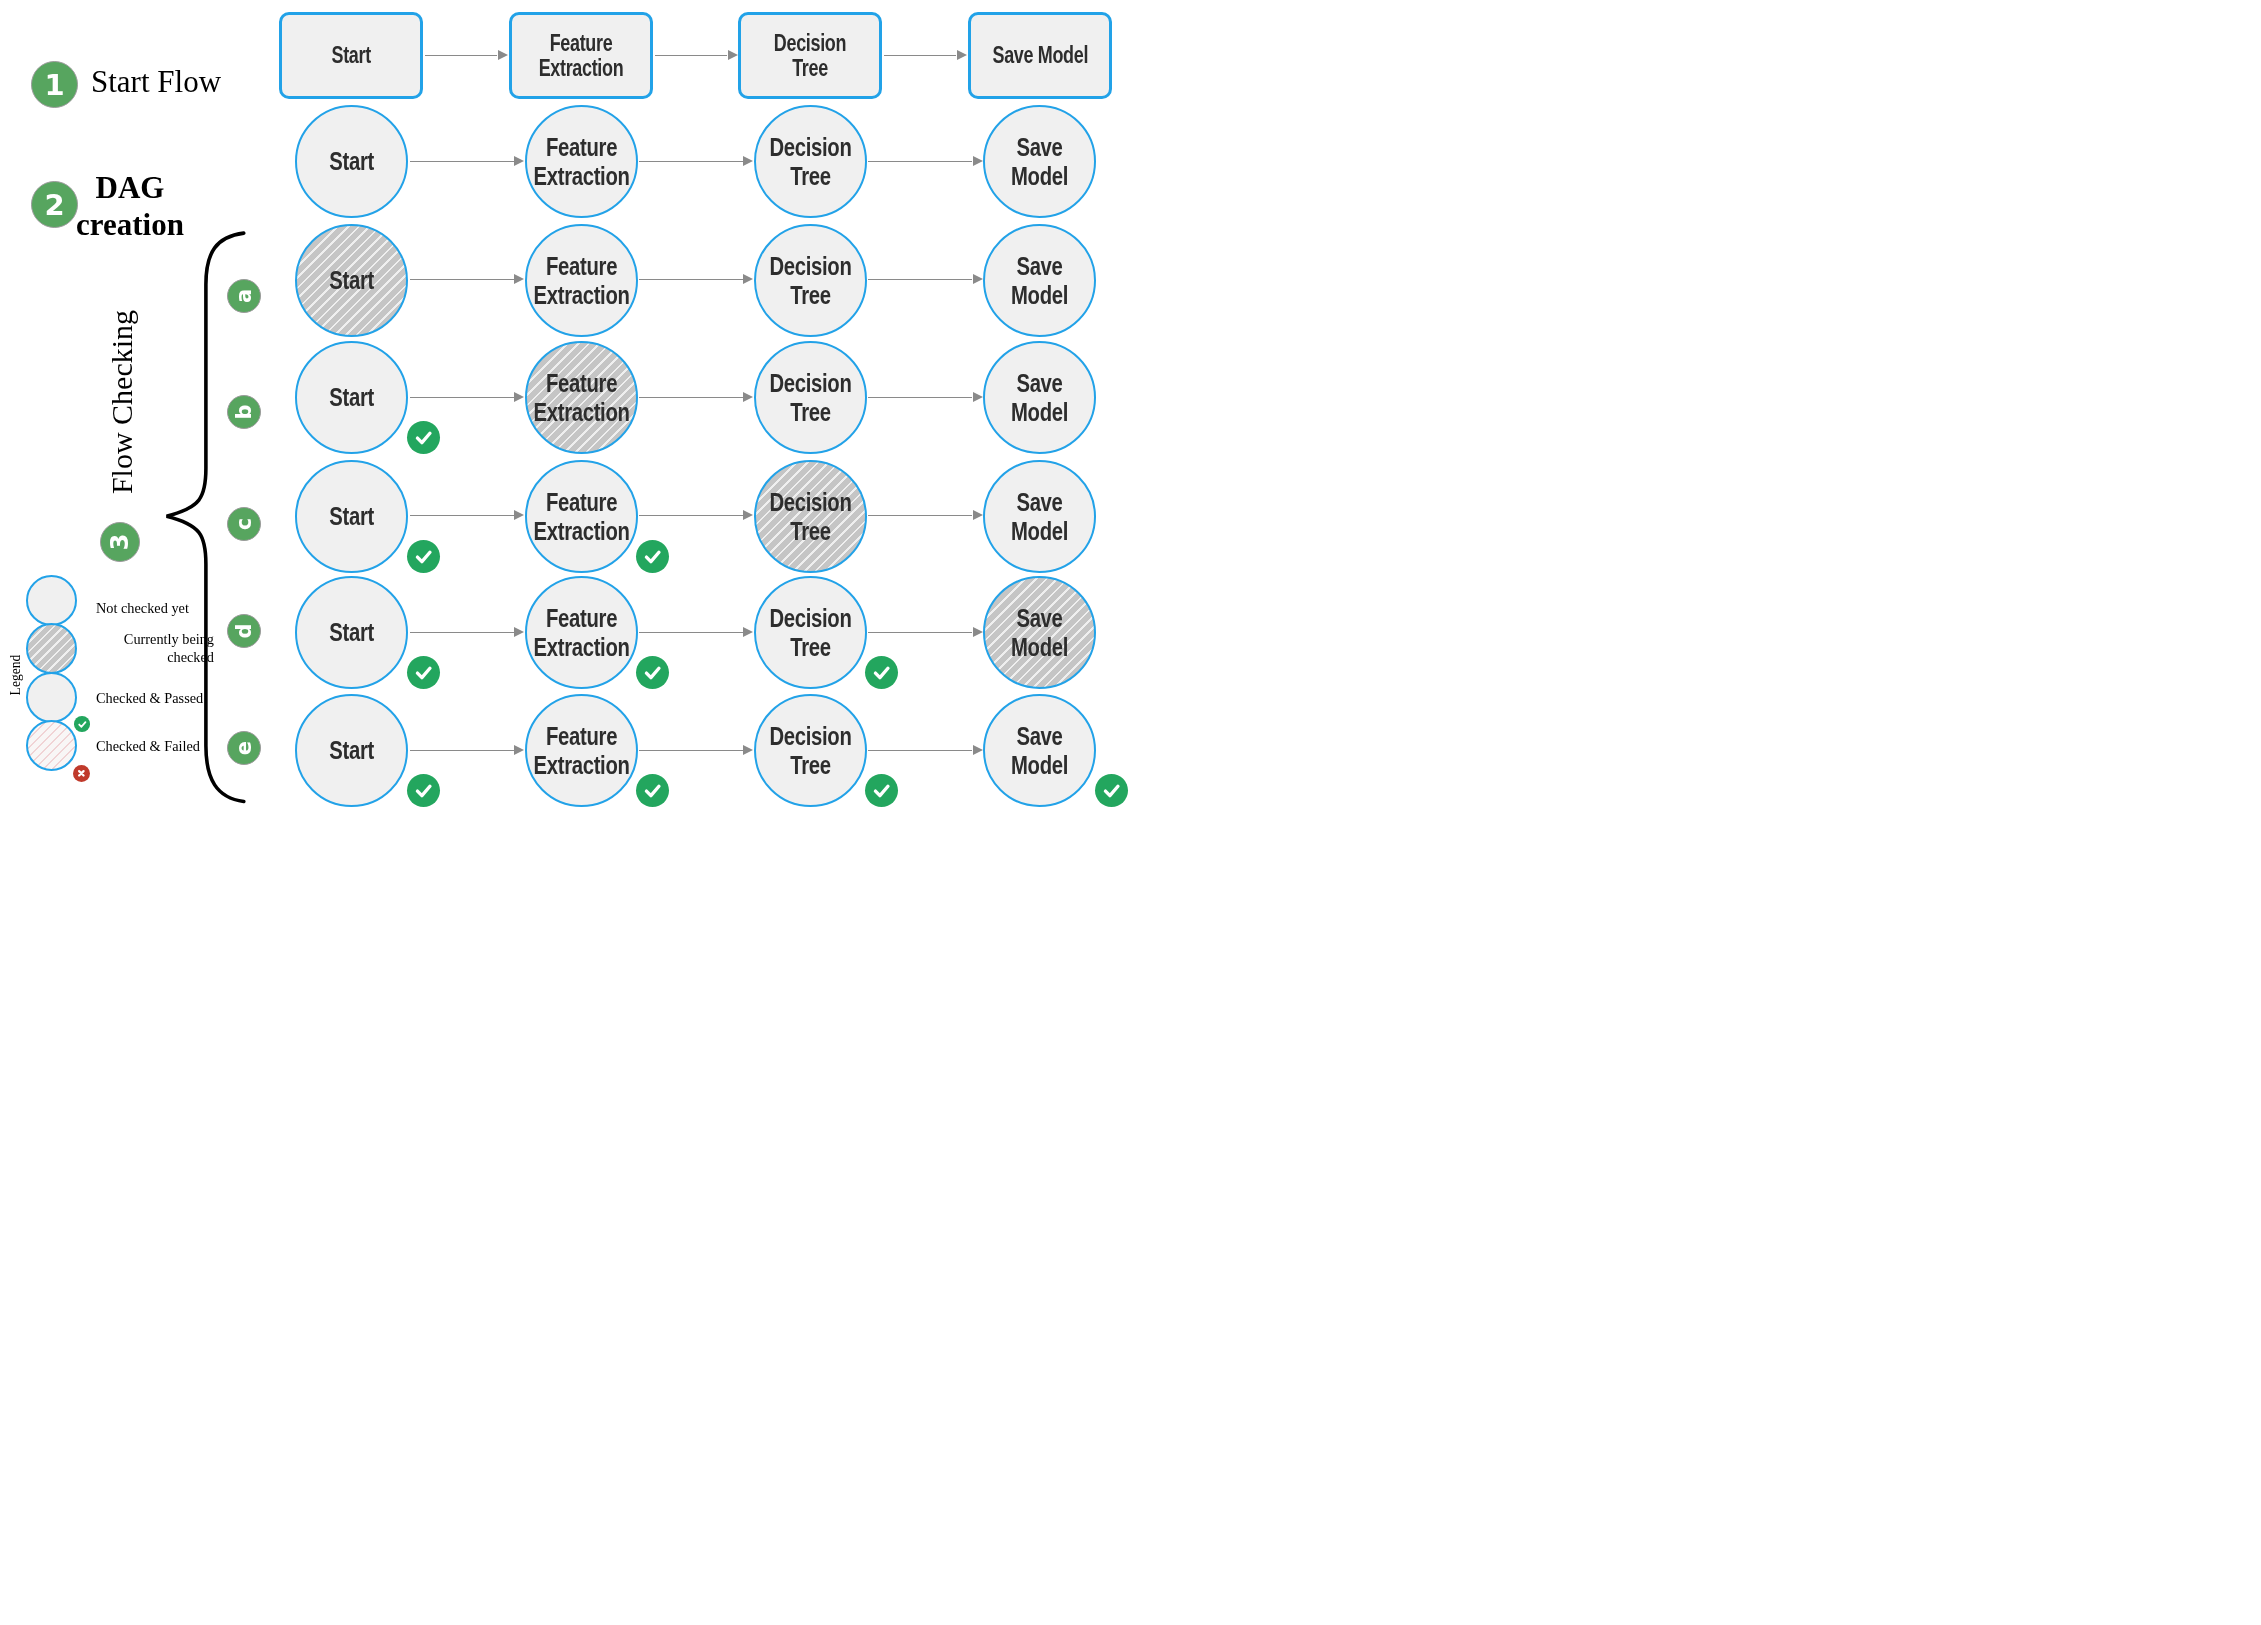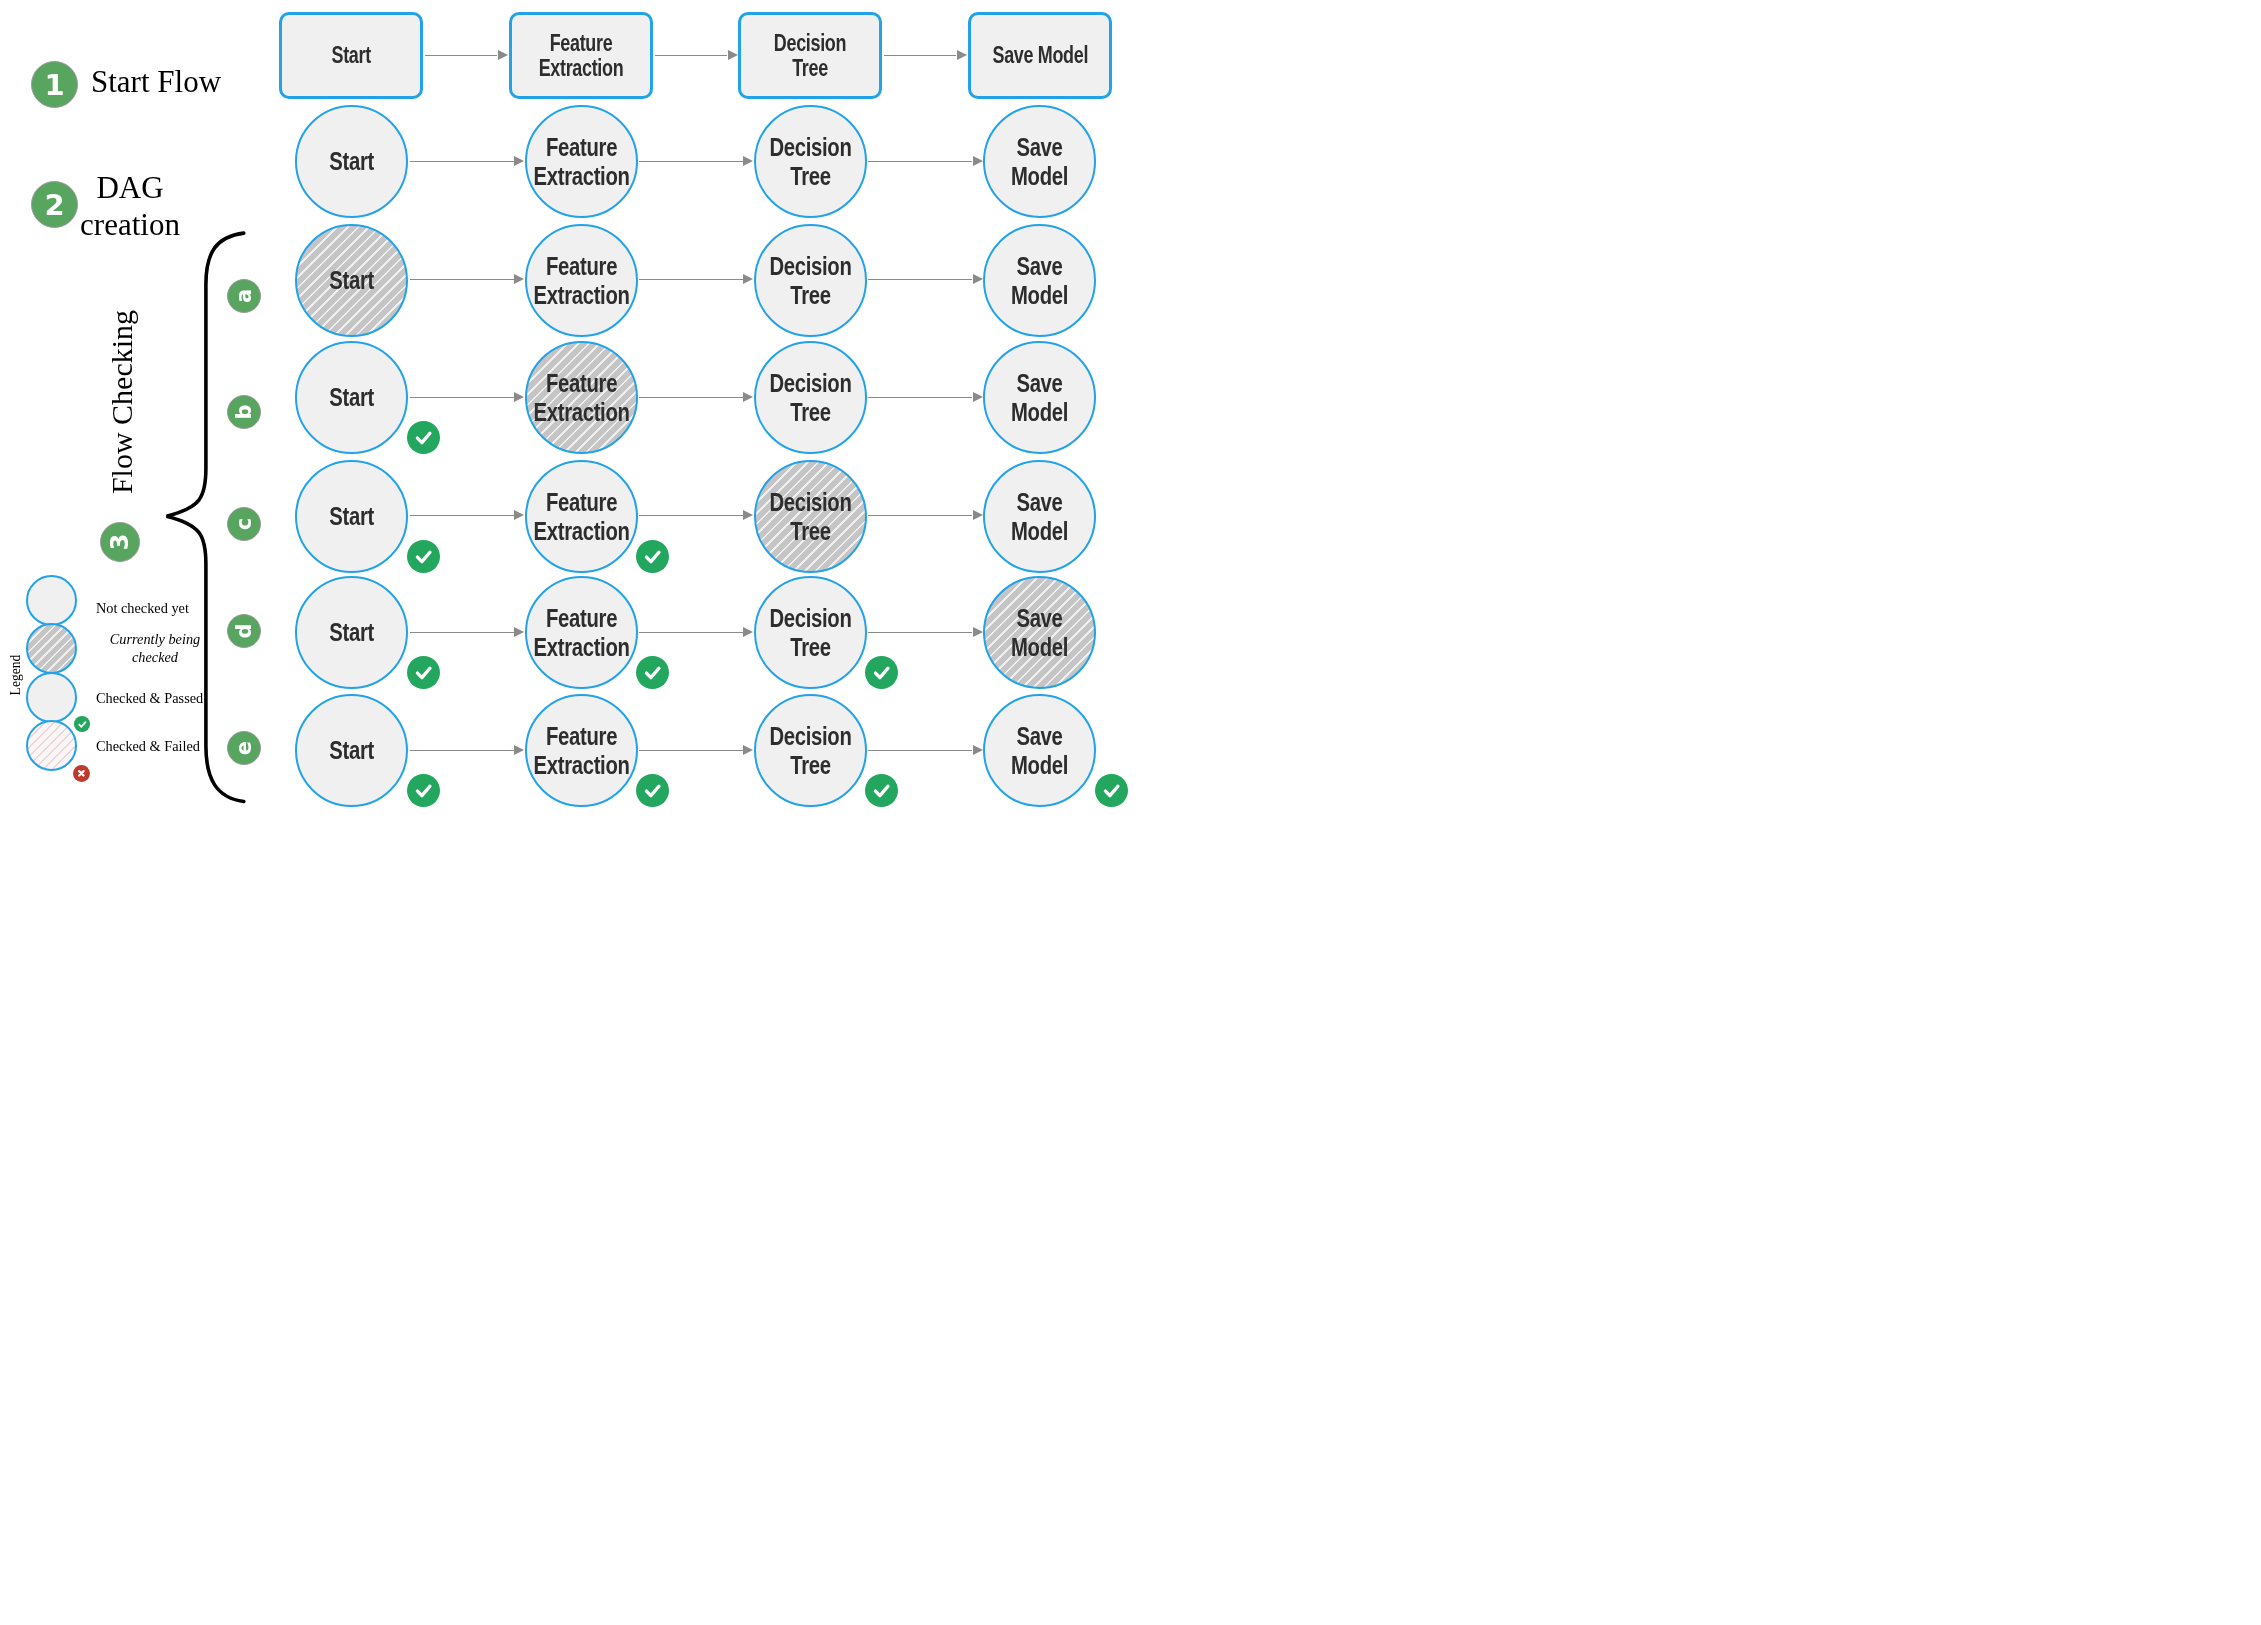--- a/index.html
+++ b/index.html
@@ -60,39 +60,39 @@
   .fail-badge{
     position:absolute;width:17px;height:17px;border-radius:50%;background:var(--fail-red);
     display:flex;align-items:center;justify-content:center;
   }
   .mini{width:15.7px;height:15.7px;}
   
   .serif{font-family:"Liberation Serif",serif;color:#000;}
   .section-label{position:absolute;white-space:nowrap;}
   #section1-label{left:91px;top:83px;font-size:31px;transform:translateY(-54%);}
   #section2-label{left:130px;top:207px;font-size:31px;transform:translate(-50%,-50%);
-                  text-align:center;line-height:1.18;white-space:normal;width:186px;}
+                  text-align:center;line-height:1.18;white-space:normal;width:186px;font-weight:bold;}
   #section3-label{left:122px;top:402px;font-size:30px;transform:translate(-50%,-50%) rotate(-90deg);}
   
   #brace-svg{position:absolute;left:0;top:0;pointer-events:none;}
   
   .legend-swatch{
     position:absolute;left:26px;width:51px;height:51px;border-radius:50%;
     border:2.9px solid var(--blue);background:var(--fill);box-sizing:border-box;
   }
   .legend-swatch.checking{
     background:repeating-linear-gradient(135deg,var(--hatch-base) 0 5px,var(--hatch-line) 5px 6.8px);
   }
   .legend-swatch.failed{
     background:repeating-linear-gradient(135deg,var(--fail-base) 0 5px,var(--fail-line) 5px 6.4px);
   }
   .legend-label{
     position:absolute;left:96px;font-size:14.3px;transform:translateY(-50%);white-space:nowrap;
   }
-  #legend-label-checking{white-space:normal;width:118px;text-align:center;line-height:1.25;font-style:italic;}
+  #legend-label-checking{white-space:normal;width:118px;text-align:right;line-height:1.25;}
   #legend-title{
     position:absolute;left:15.7px;top:675px;font-size:13.6px;
     transform:translate(-50%,-50%) rotate(-90deg);white-space:nowrap;
   }
 </style>
 </head>
 <body>
 
 <div id="canvas">
 

